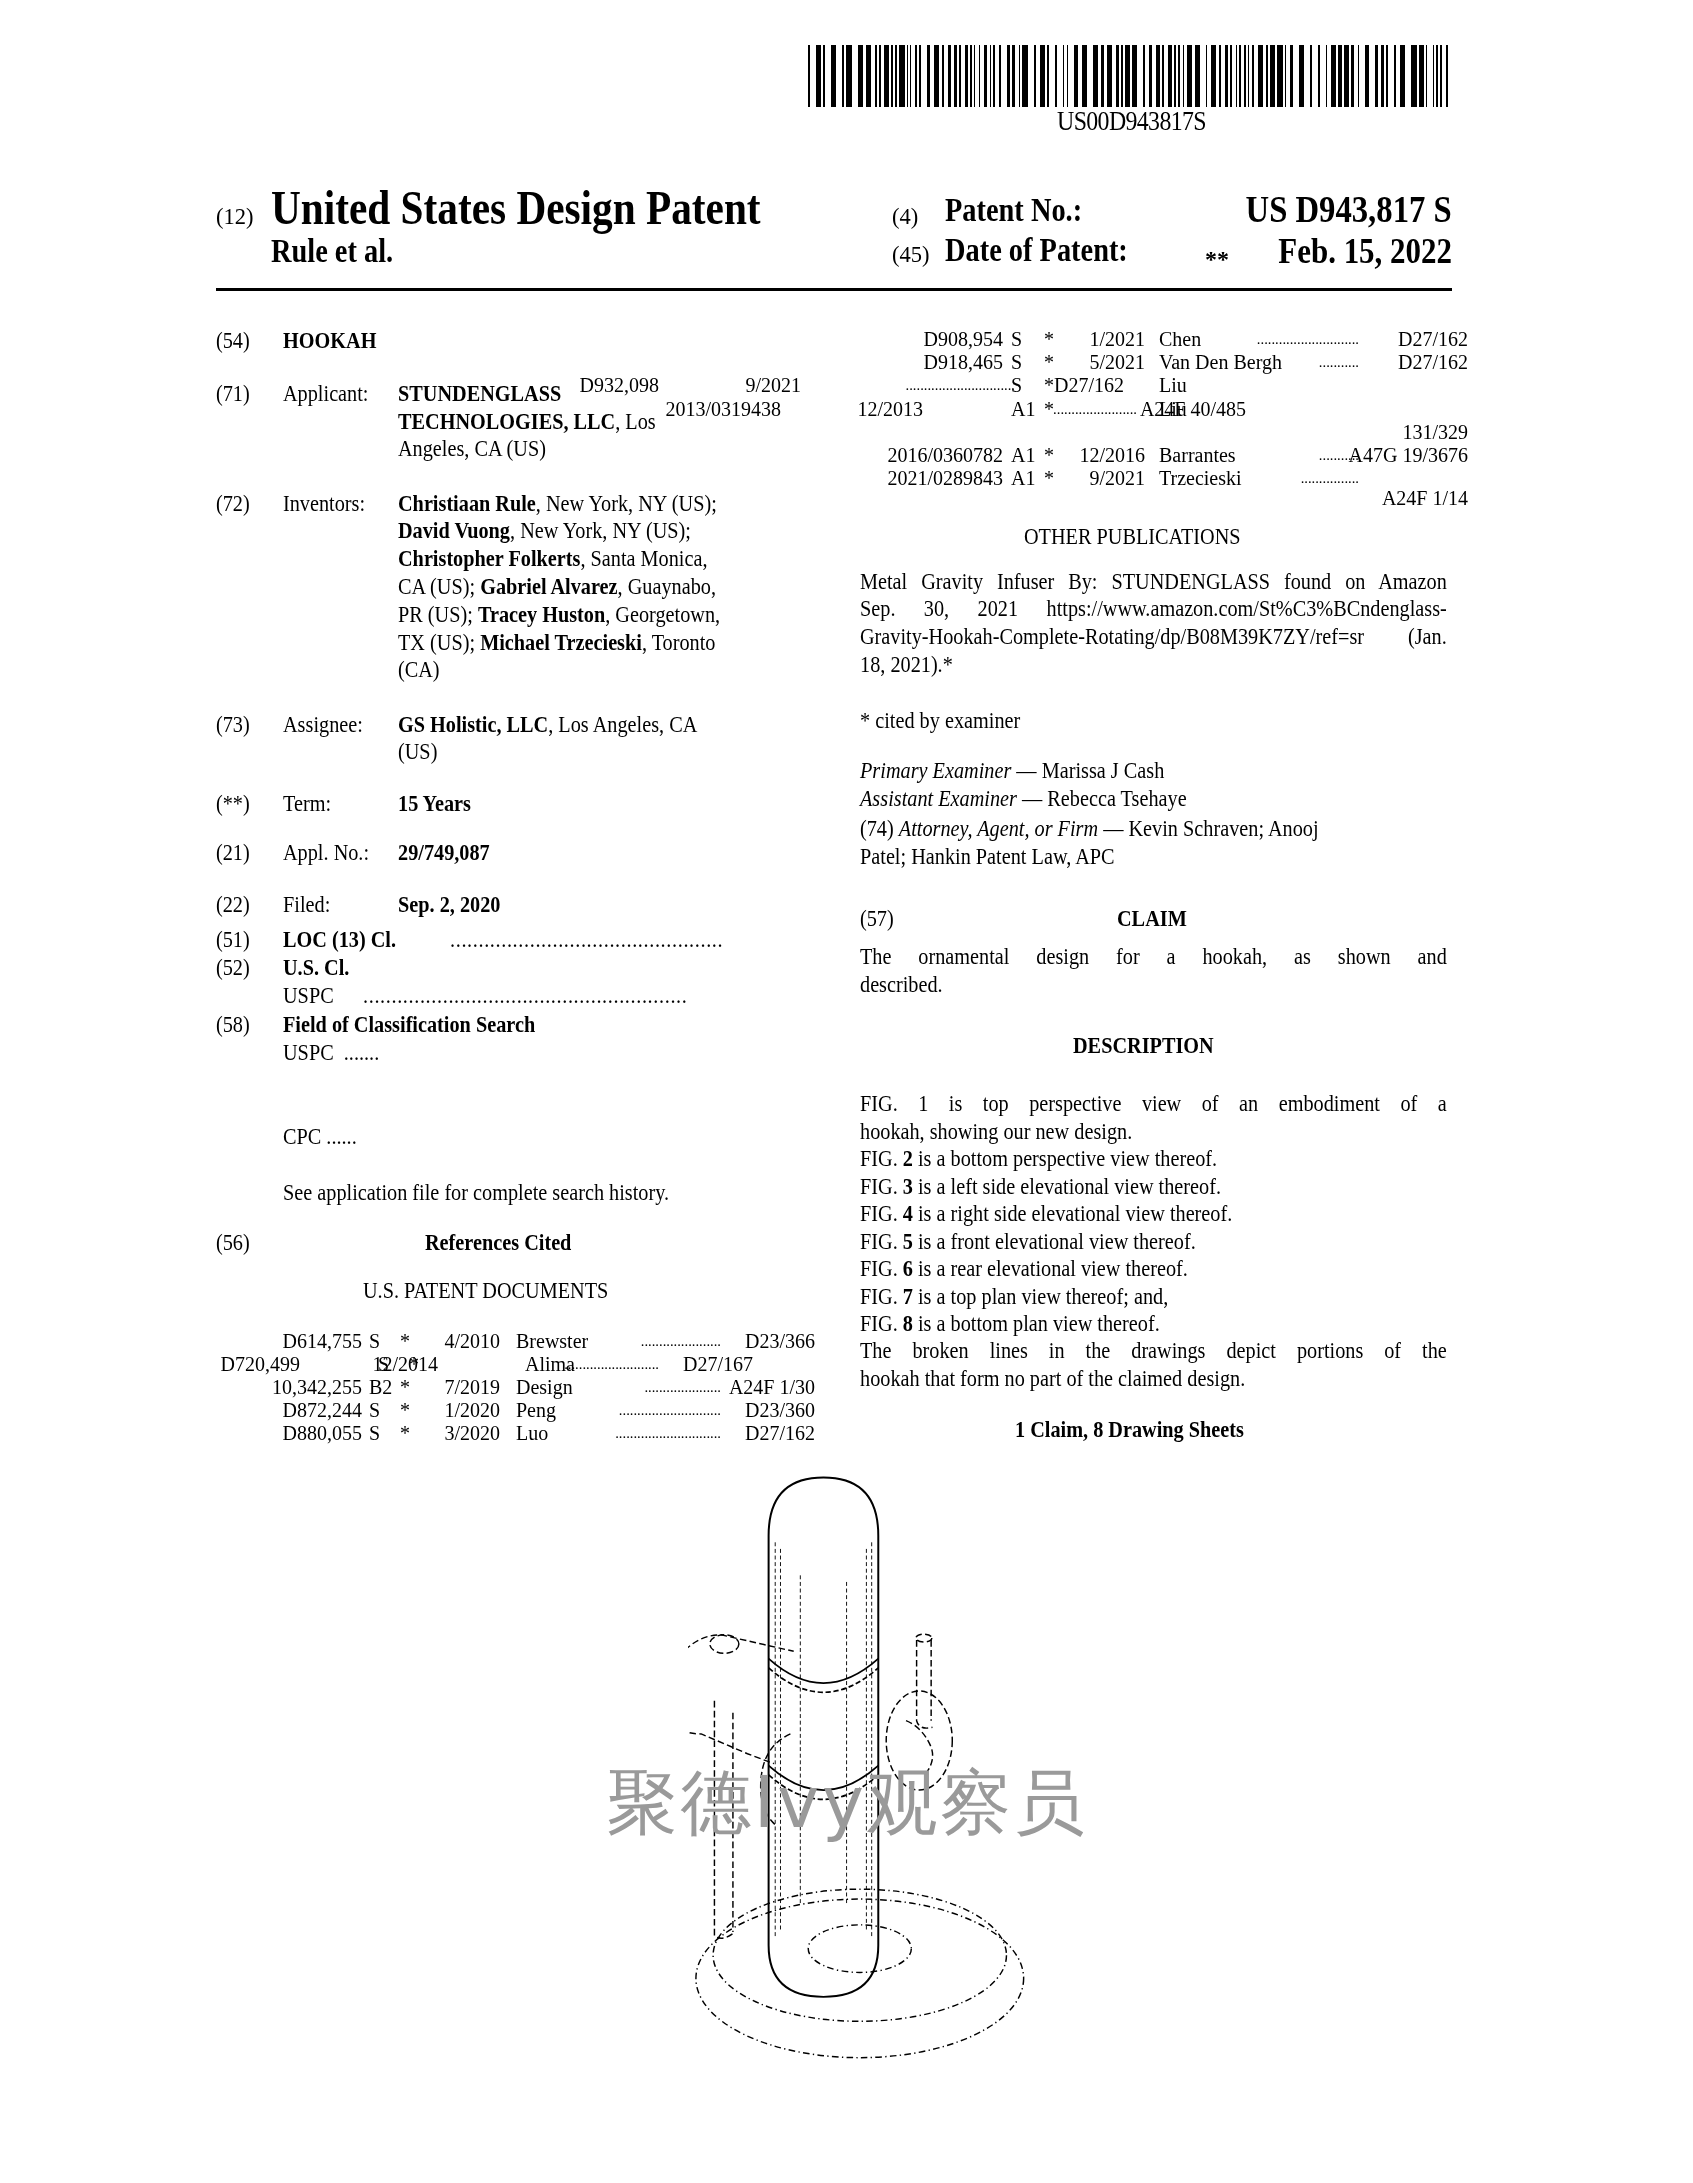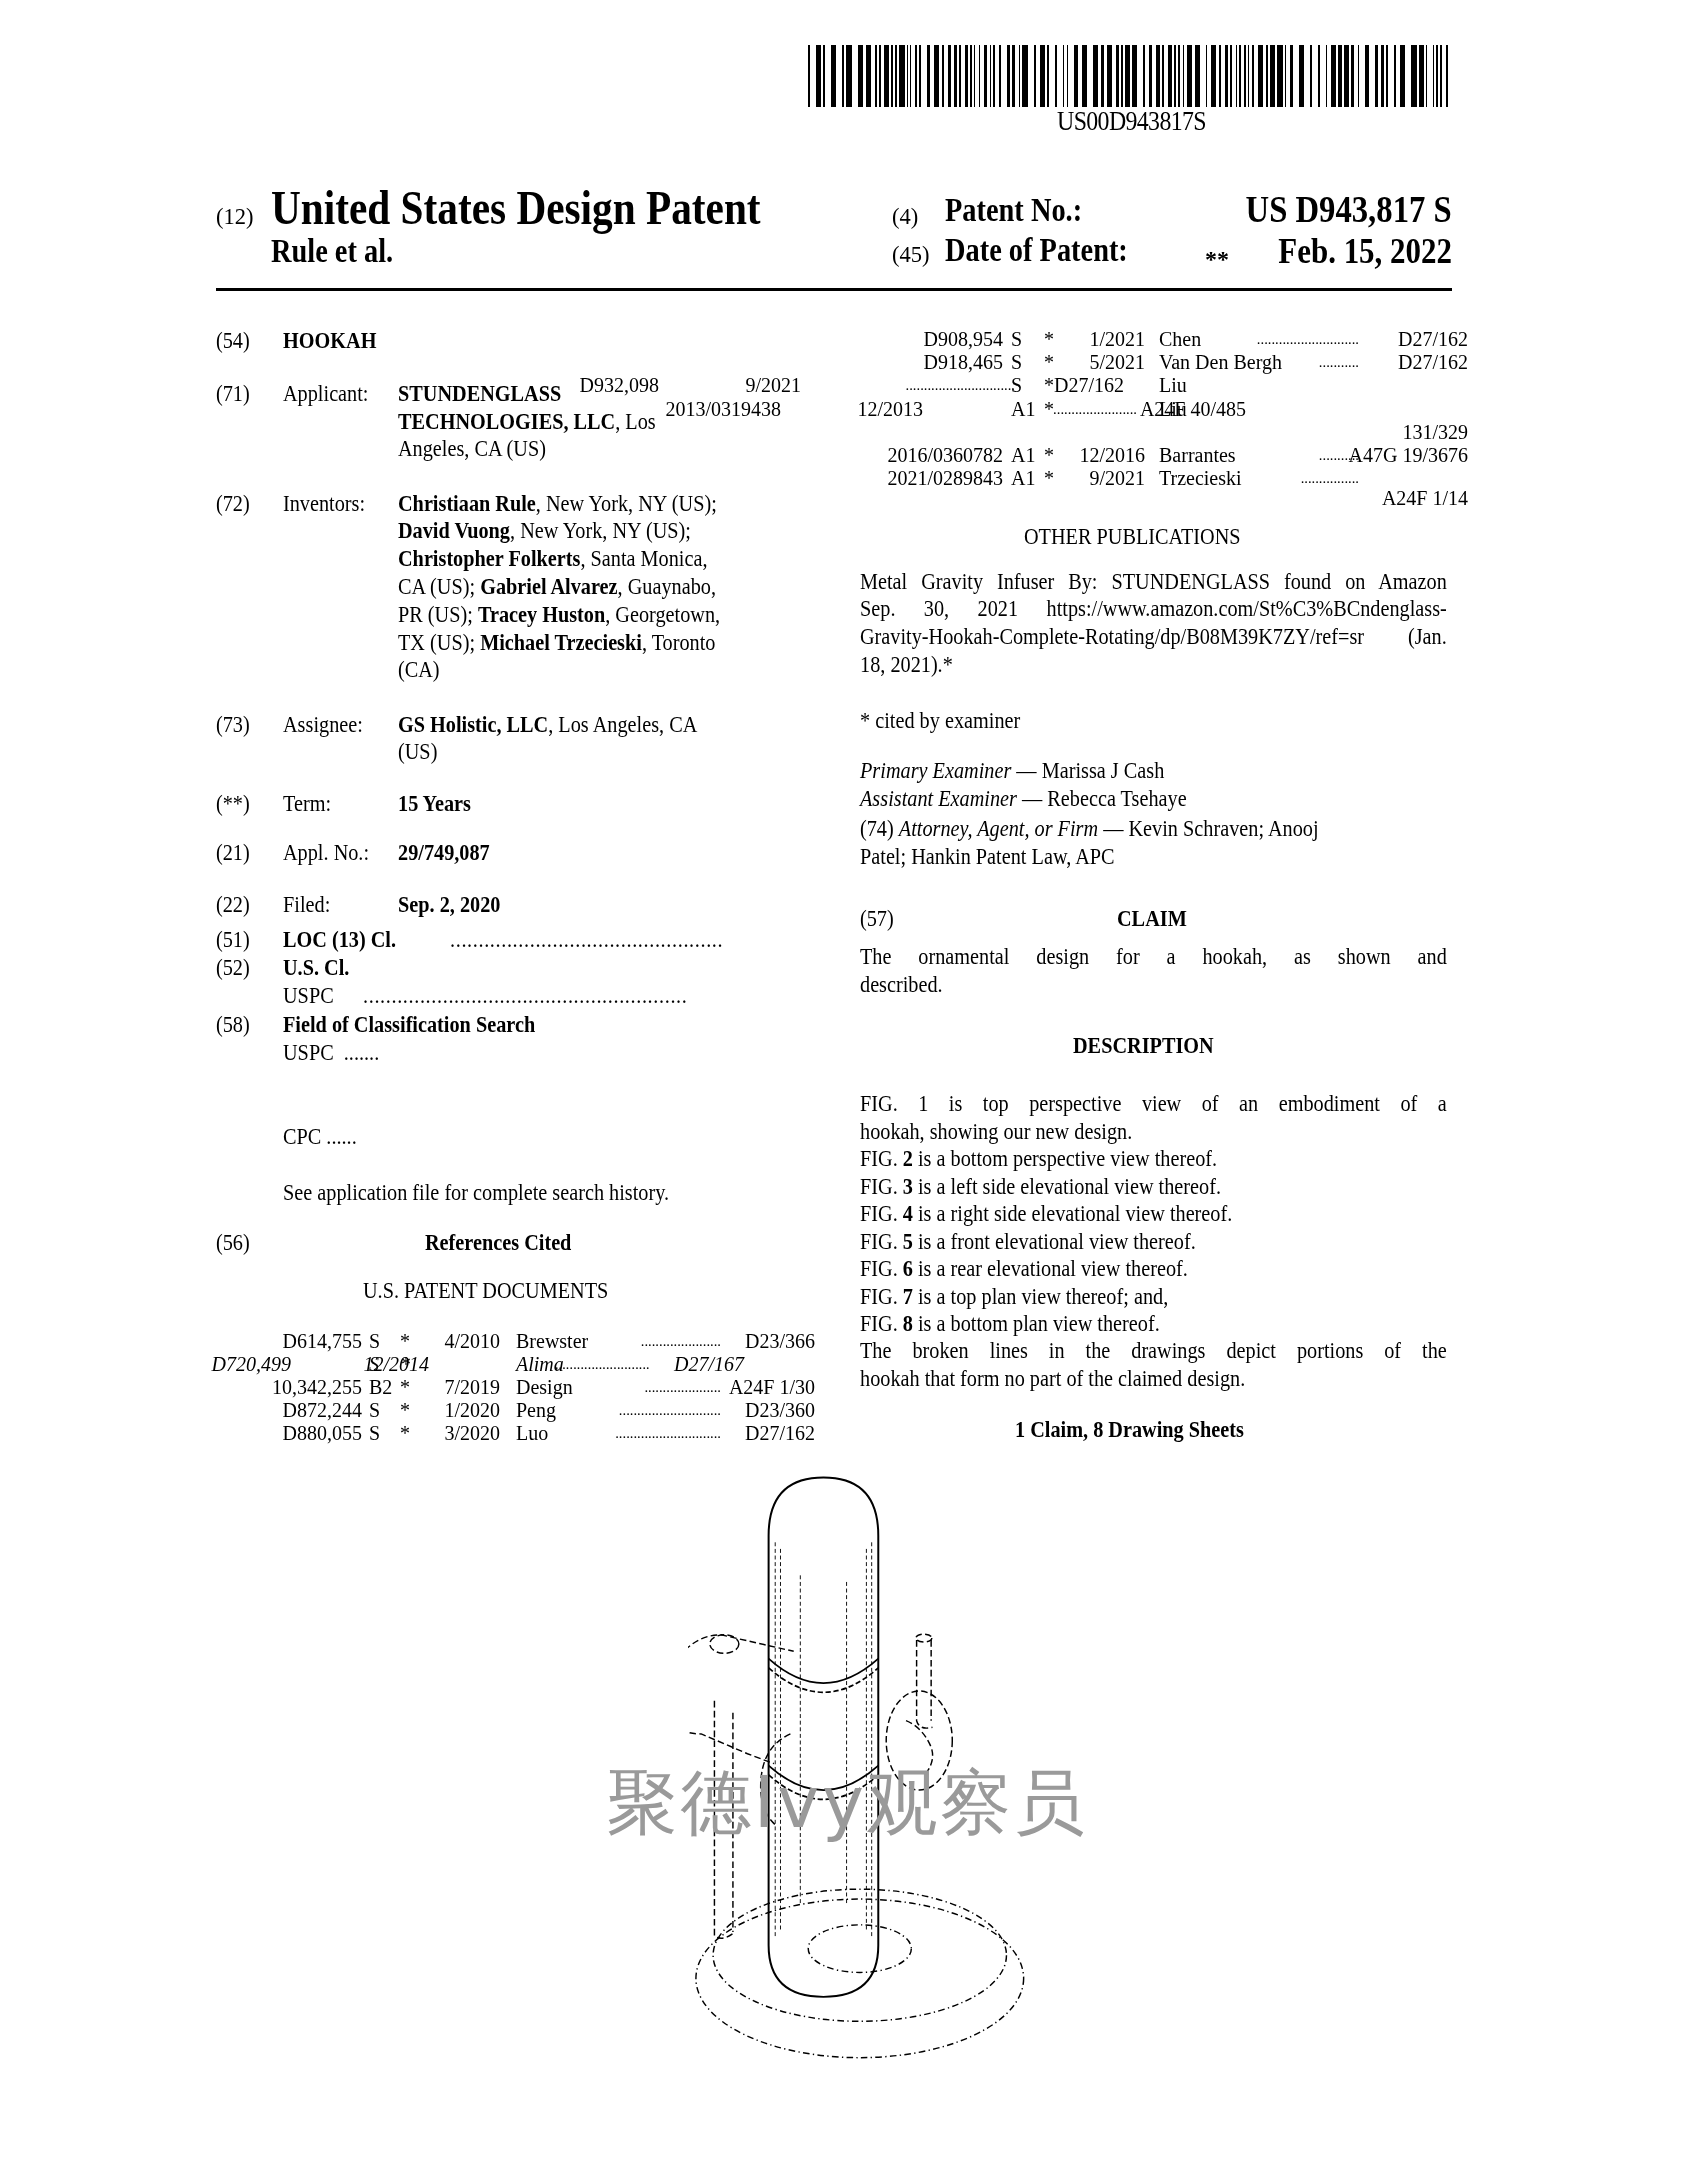--- a/index.html
+++ b/index.html
@@ -326,21 +326,21 @@
   <div id="left-refs" class="abs ref-table" style="left:0;top:0;">
       <div class="ref-row" style="left: 0px; top: 1330px; width: 1694px;">
         <span style="right: 1332px;">D614,755</span>
         <span style="left: 369px;">S</span>
         <span style="left: 400px;">*</span>
         <span style="right: 1194px;">4/2010</span>
         <span style="left: 516px;">Brewster</span>
         <span style="right: 879px;">D23/366</span>
         <span style="right: 973px; font-size: 14.6px;">......................</span>
       </div>
-      <div class="ref-row" style="left: 0px; top: 1353px; width: 1623px; font-style: italic;">
+      <div class="ref-row" style="left: 9px; top: 1353px; width: 1623px;">
         <span style="right: 1332px;">D720,499</span>
         <span style="left: 369px;">S</span>
         <span style="left: 400px;">*</span>
         <span style="right: 1194px;">12/2014</span>
         <span style="left: 516px;">Alima</span>
         <span style="right: 879px;">D27/167</span>
         <span style="right: 973px; font-size: 14.6px;">..........................</span>
       </div>
       <div class="ref-row" style="left: 0px; top: 1376px; width: 1694px;">
         <span style="right: 1332px;">10,342,255</span>

